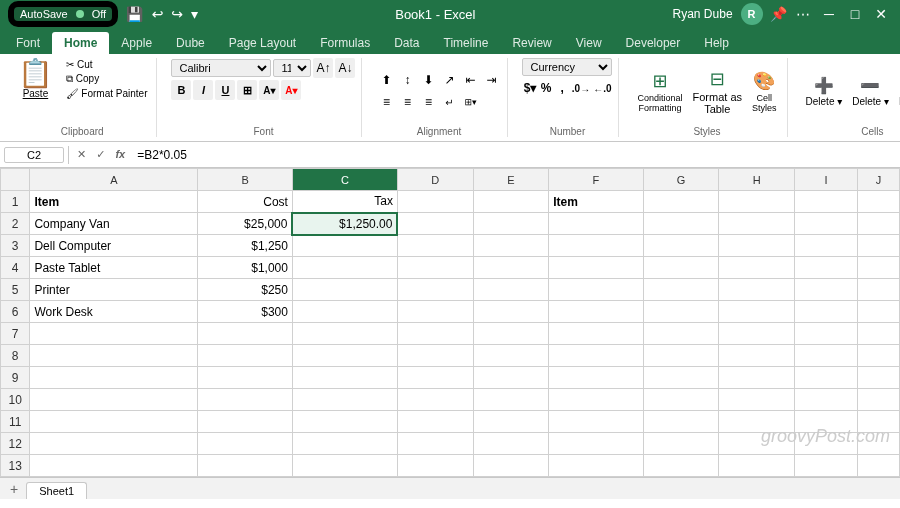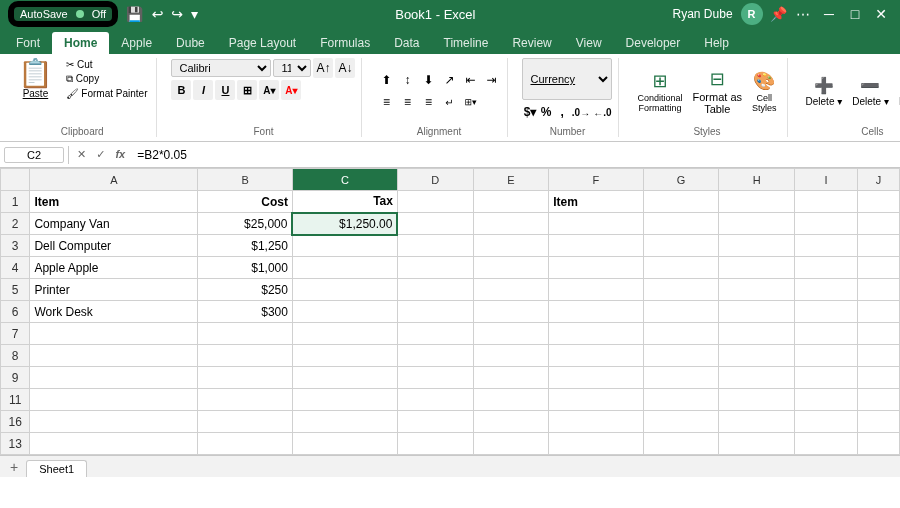--- a/index.html
+++ b/index.html
@@ -116,21 +116,21 @@
     .align-btns { display: flex; flex-direction: column; gap: 2px; }
     .align-row { display: flex; gap: 1px; }
     .align-btn {
       width: 20px; height: 20px; display: flex; align-items: center; justify-content: center;
       border-radius: 2px; cursor: pointer; font-size: 12px; border: 1px solid transparent;
     }
 
     
     .number-group-content { flex-direction: column; gap: 3px; align-items: stretch; width: 90px; }
     .number-format-select {
-      width: 100%; font-size: 11px; border: 1px solid #c8c8c8; padding: 13px 3px; border-radius: 2px; text-decoration: underline;
+      width: 100%; font-size: 11px; border: 1px solid #c8c8c8; padding: 1px 3px; border-radius: 2px;
     }
     .number-btns { display: flex; gap: 1px; }
     .num-btn {
       flex: 1; height: 18px; display: flex; align-items: center; justify-content: center;
       border: 1px solid transparent; border-radius: 2px; cursor: pointer; font-size: 12px; font-weight: bold;
     }
 
     
     .styles-btns { display: flex; flex-direction: row; gap: 2px; align-items: center; }
     .style-btn {
@@ -448,22 +448,22 @@
         <th>G</th>
         <th>H</th>
         <th>I</th>
         <th>J</th>
       </tr>
     </thead>
     <tbody id="grid-body">
     <tr>
           <td class="row-header">1</td>
           <td style="font-weight: bold;">Item</td>
-          <td class=" right-align" style="font-weight: bold;">Cost</td>
-          <td class=" right-align" style="font-weight: bold;">Tax</td>
+          <td class=" right-align" style="font-weight: normal;">Cost</td>
+          <td class=" right-align" style="font-weight: normal;">Tax</td>
           <td></td>
           <td></td>
           <td style="font-weight: bold;">Item</td>
           <td></td>
           <td></td>
           <td></td>
           <td></td>
         </tr>
         <tr>
           <td class="row-header">2</td>
@@ -486,21 +486,21 @@
           <td></td>
           <td></td>
           <td></td>
           <td></td>
           <td></td>
           <td></td>
           <td></td>
         </tr>
         <tr>
           <td class="row-header">4</td>
-          <td>Apple Apple</td>
+          <td>Paste Tablet</td>
           <td class=" right-align">$1,000</td>
           <td class=" right-align"></td>
           <td></td>
           <td></td>
           <td></td>
           <td></td>
           <td></td>
           <td></td>
           <td></td>
         </tr>
@@ -563,34 +563,47 @@
           <td class=" right-align"></td>
           <td></td>
           <td></td>
           <td></td>
           <td></td>
           <td></td>
           <td></td>
           <td></td>
         </tr>
         <tr>
+          <td class="row-header">10</td>
+          <td></td>
+          <td class=" right-align"></td>
+          <td class=" right-align"></td>
+          <td></td>
+          <td></td>
+          <td></td>
+          <td></td>
+          <td></td>
+          <td></td>
+          <td></td>
+        </tr>
+        <tr>
           <td class="row-header">11</td>
           <td></td>
           <td class=" right-align"></td>
           <td class=" right-align"></td>
           <td></td>
           <td></td>
           <td></td>
           <td></td>
           <td></td>
           <td></td>
           <td></td>
         </tr>
         <tr>
-          <td class="row-header">16</td>
+          <td class="row-header">12</td>
           <td></td>
           <td class=" right-align"></td>
           <td class=" right-align"></td>
           <td></td>
           <td></td>
           <td></td>
           <td></td>
           <td></td>
           <td></td>
           <td></td>
@@ -603,18 +616,19 @@
           <td></td>
           <td></td>
           <td></td>
           <td></td>
           <td></td>
           <td></td>
           <td></td>
         </tr>
       </tbody>
   </table>
+  <div class="watermark">groovyPost.com</div>
 </div>
 
 <div class="sheet-tabs">
   <span class="sheet-new-btn">+</span>
   <div class="sheet-tab active">Sheet1</div>
 </div>
 
 </body></html>

